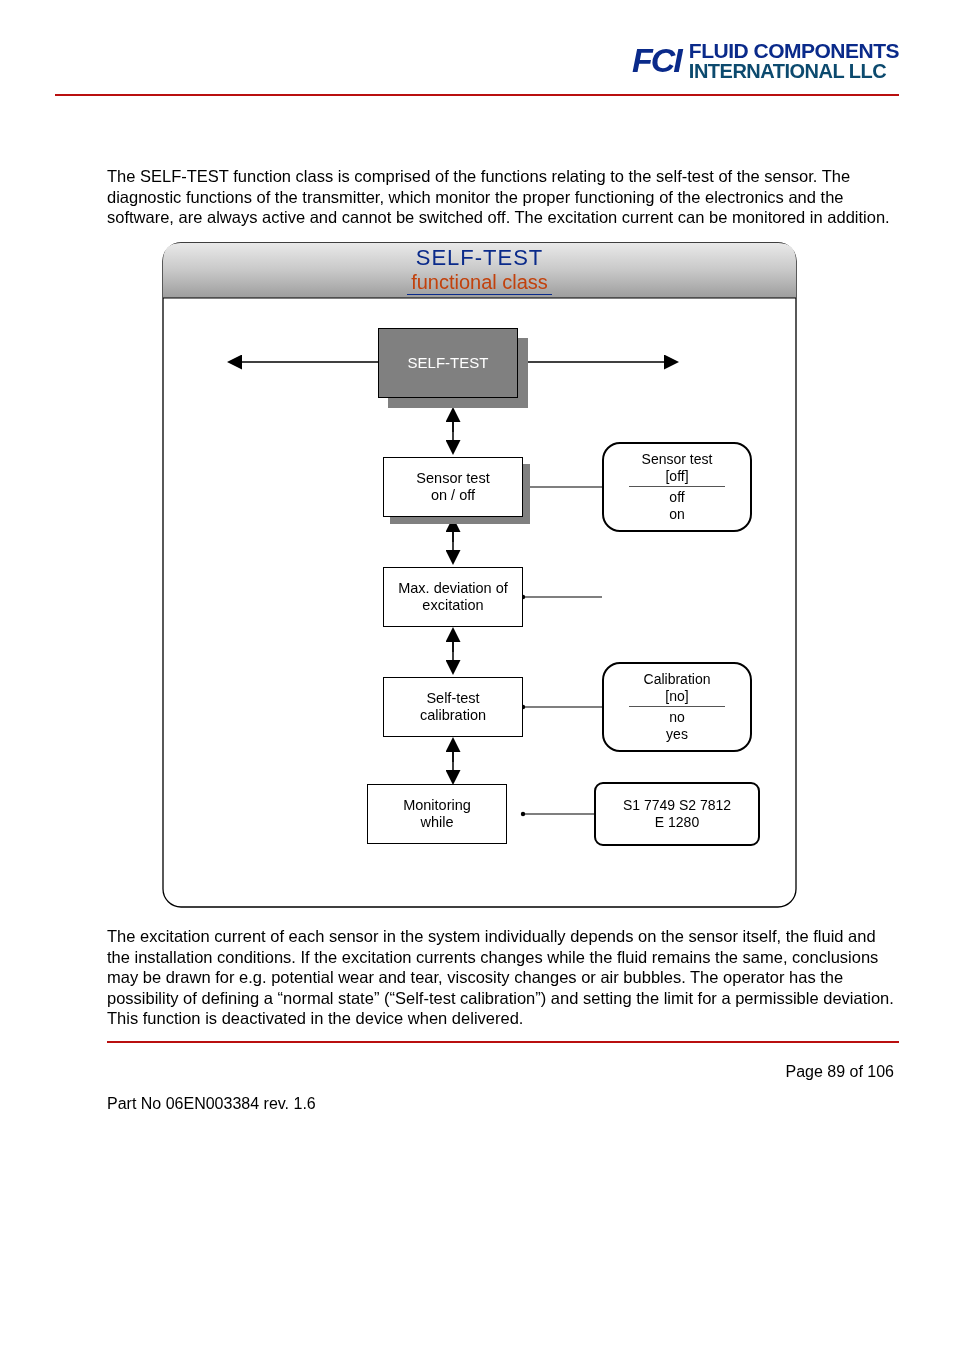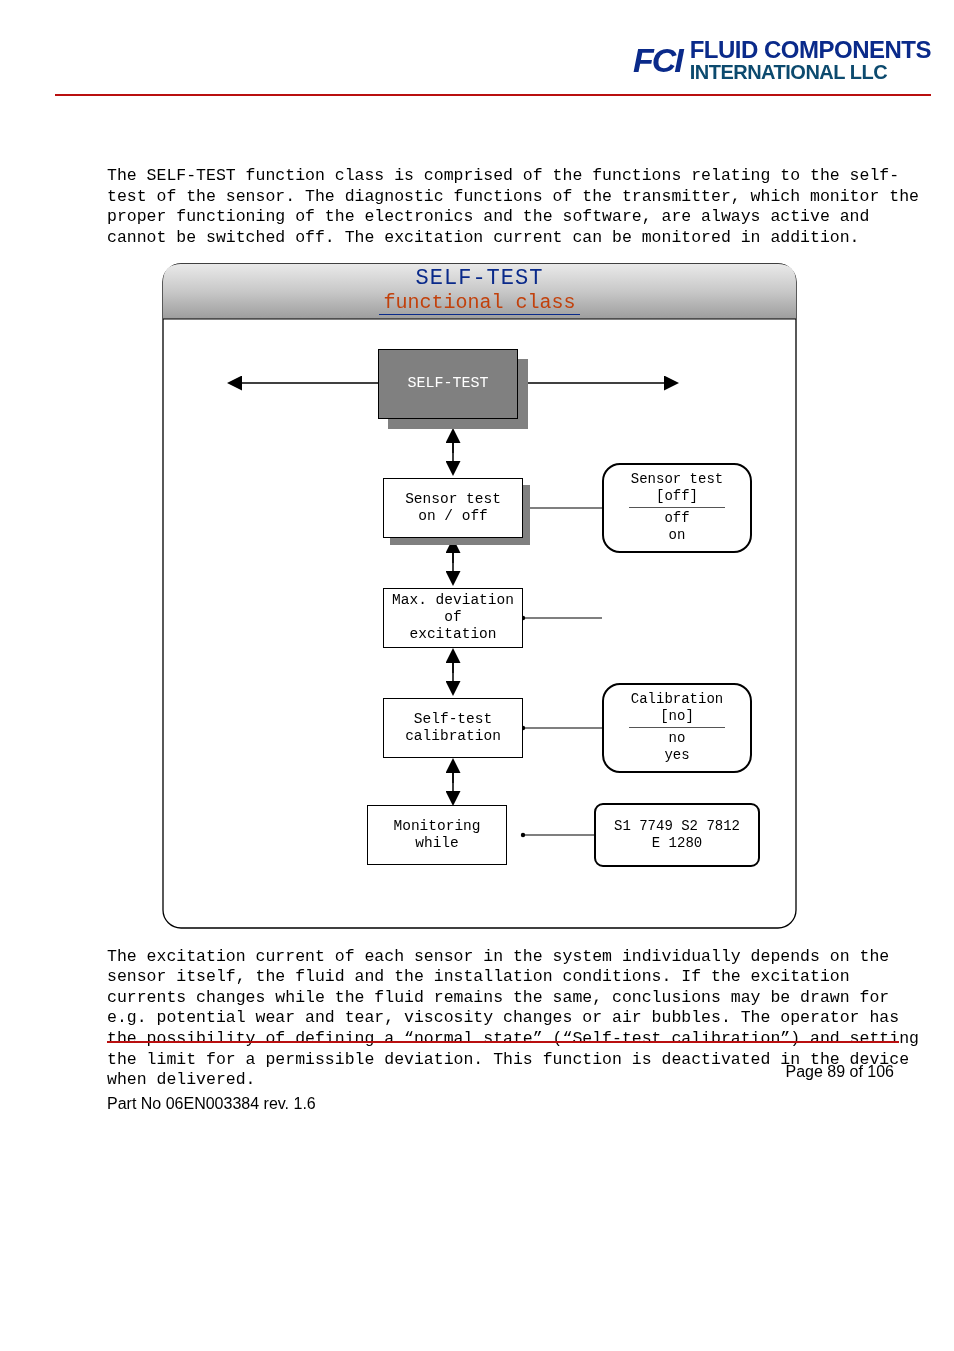--- a/index.html
+++ b/index.html
@@ -7,21 +7,21 @@
     width: 954px;
     height: 1351px;
     background: #fff;
     font-family: Arial, Helvetica, sans-serif;
     position: relative;
     color: #000;
   }
   .page {
     width: 954px;
     height: 1203px;
-    padding: 30px 23px 40px 55px;
+    padding: 30px 55px 40px 55px;
     position: relative;
   }
   .header-row {
     display: flex;
     justify-content: flex-end;
     align-items: center;
     height: 60px;
   }
   .logo {
     display: flex;
@@ -37,39 +37,38 @@
     line-height: 0.9;
   }
   .logo-text {
     display: flex;
     flex-direction: column;
     line-height: 1;
   }
   .logo-text .line1 {
     font-weight: 900;
     color: #0a2a8a;
-    font-size: 24px;
+    font-size: 21px;
     letter-spacing: -0.5px;
   }
   .logo-text .line2 {
     font-weight: 900;
     color: #0c4a6e;
     font-size: 20px;
     letter-spacing: -0.5px;
   }
   .header-rule {
     height: 2px;
     background: #b90f0f;
     margin-top: 4px;
   }
   .content {
     position: relative;
     margin-left: 52px;
     margin-right: 4px;
-    font-family: Liberation Mono, monospace;
   }
   .body-text {
     font-size: 16.5px;
     line-height: 1.25;
     margin-top: 70px;
   }
   .diagram-wrap {
     margin-top: 14px;
     margin-left: 55px;
     width: 635px;

